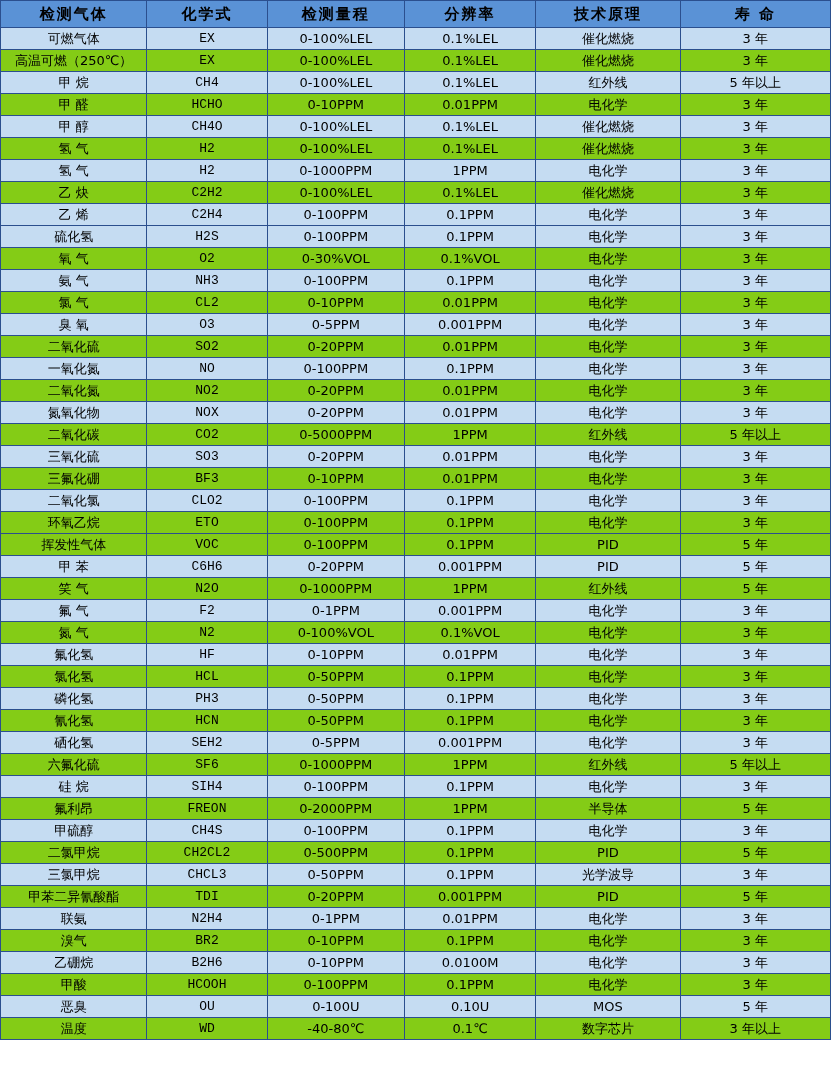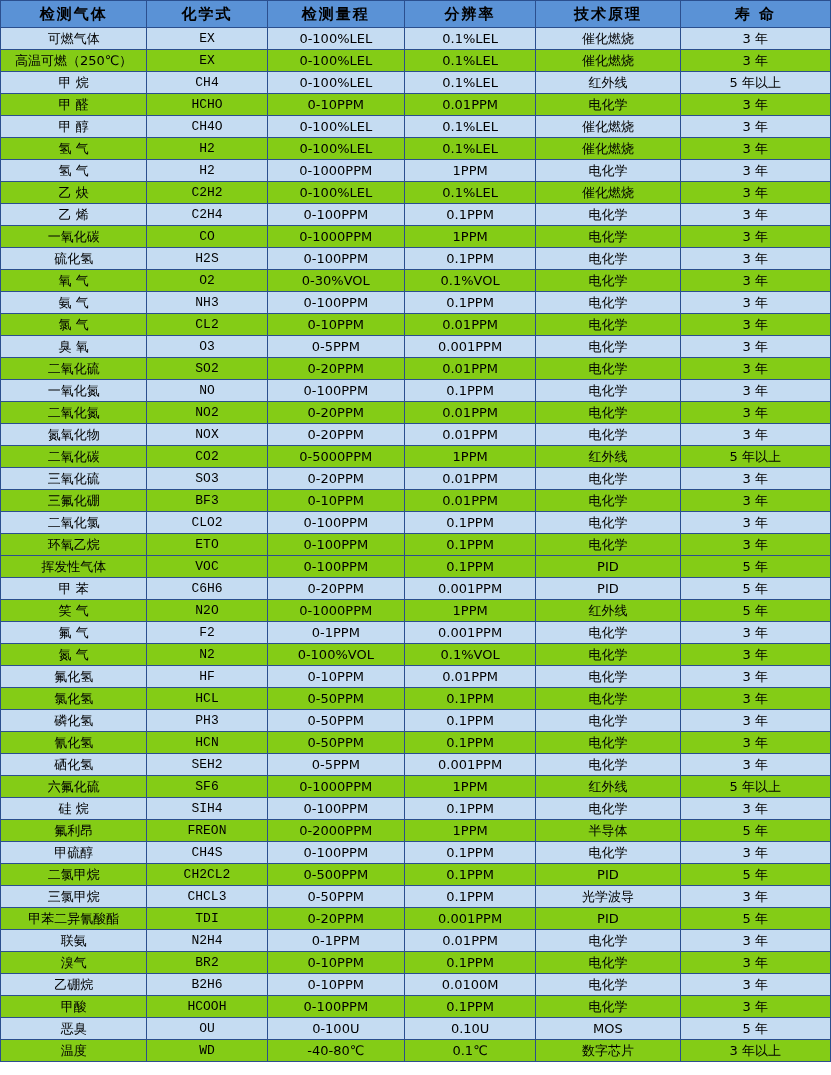--- a/index.html
+++ b/index.html
@@ -139,28 +139,20 @@
         <td class="cjk">3 年</td>
       </tr>
       <tr>
         <td class="cjk">乙 烯</td>
         <td class="mono">C2H4</td>
         <td class="cjk">0-100PPM</td>
         <td class="cjk">0.1PPM</td>
         <td class="cjk">电化学</td>
         <td class="cjk">3 年</td>
       </tr>
-      <tr class="alt">
-        <td class="cjk">一氧化碳</td>
-        <td class="mono">CO</td>
-        <td class="cjk">0-1000PPM</td>
-        <td class="cjk">1PPM</td>
-        <td class="cjk">电化学</td>
-        <td class="cjk">3 年</td>
-      </tr>
       <tr>
         <td class="cjk">硫化氢</td>
         <td class="mono">H2S</td>
         <td class="cjk">0-100PPM</td>
         <td class="cjk">0.1PPM</td>
         <td class="cjk">电化学</td>
         <td class="cjk">3 年</td>
       </tr>
       <tr class="alt">
         <td class="cjk">氧 气</td>

